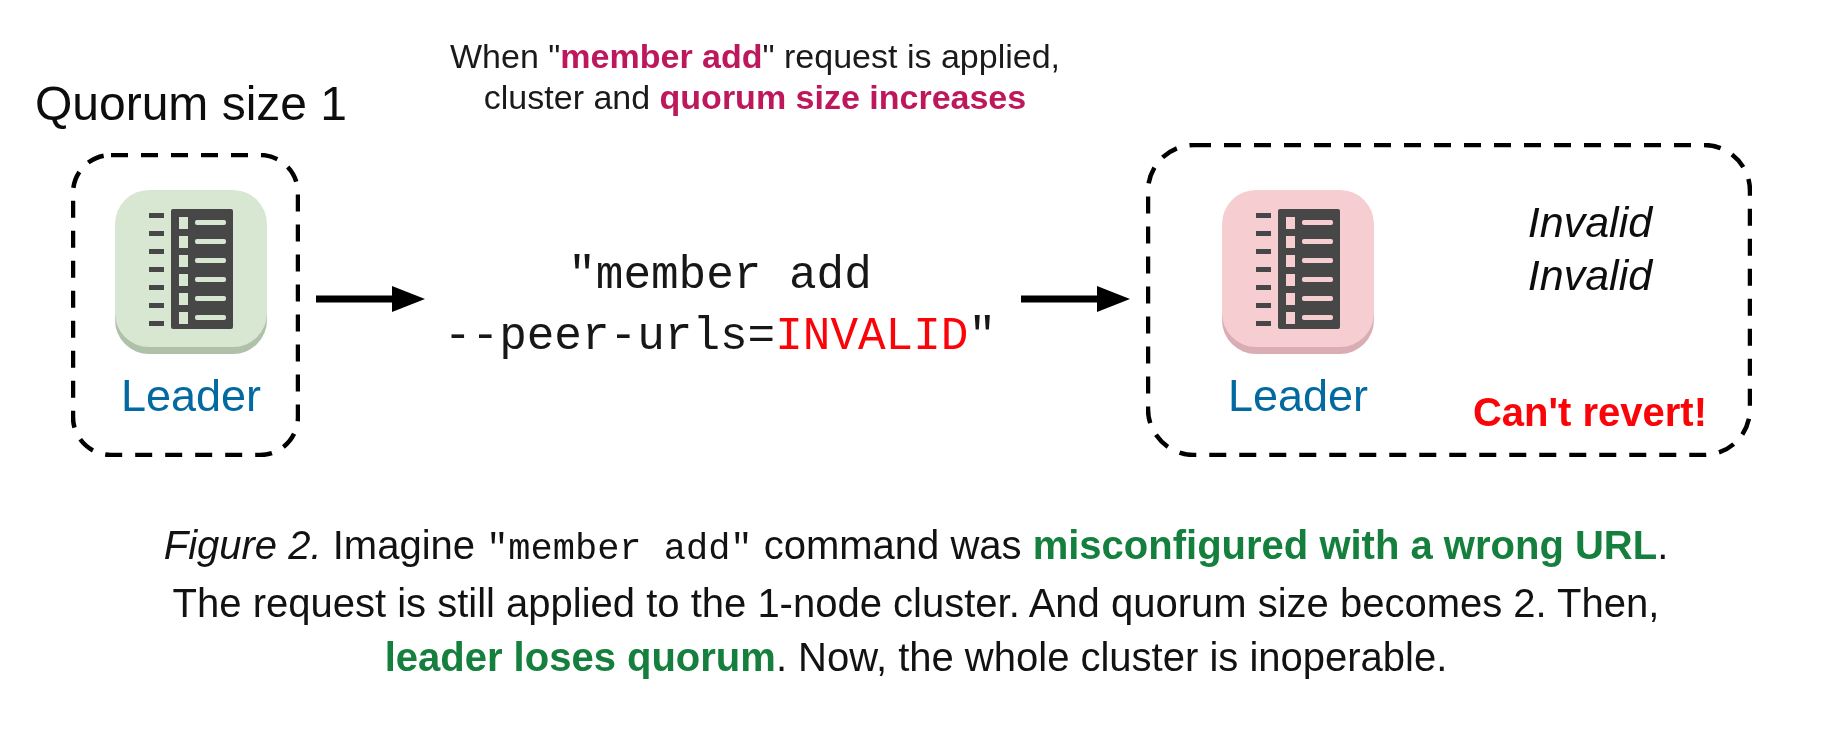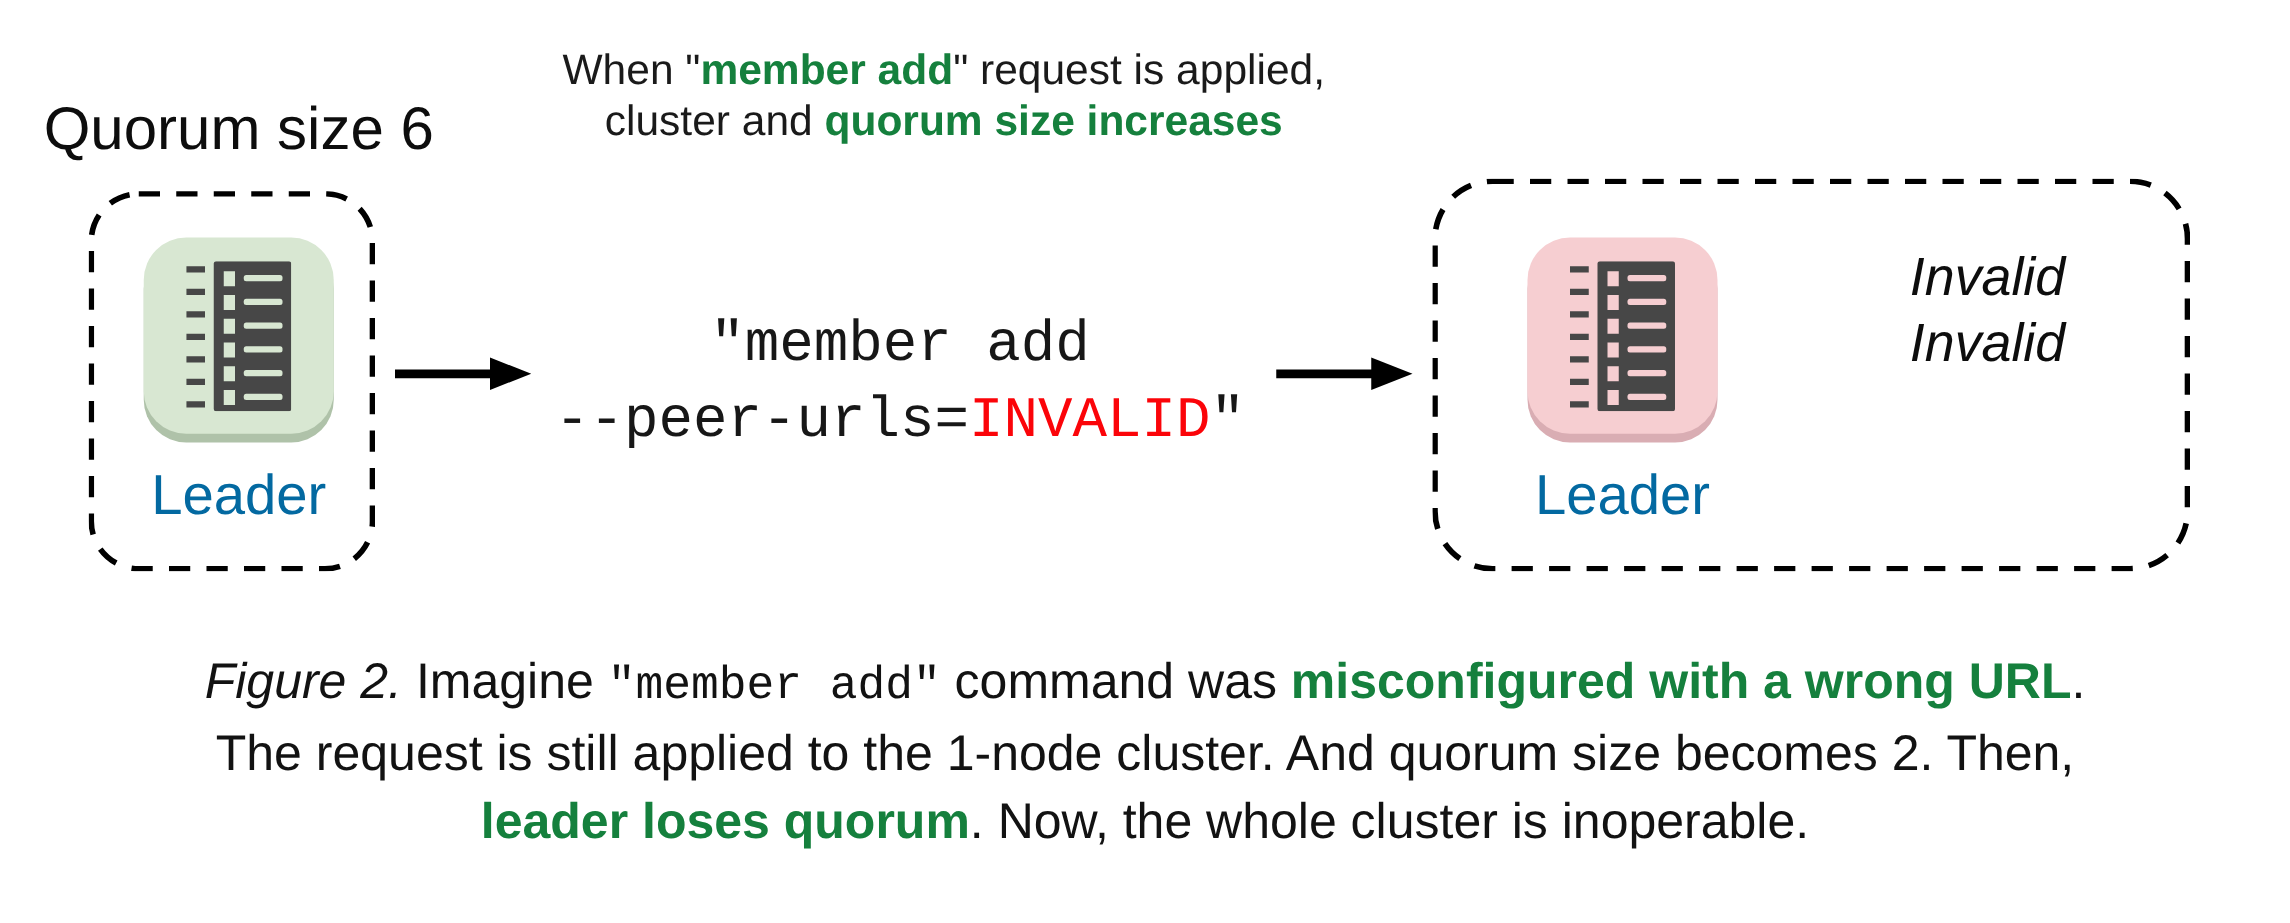--- a/index.html
+++ b/index.html
@@ -4,21 +4,21 @@
 <style>
   html,body{margin:0;padding:0;background:#fff;}
   .canvas{
     position:relative;width:1832px;height:738px;background:#ffffff;
     font-family:"Liberation Sans",sans-serif;color:#111;overflow:hidden;
   }
   .abs{position:absolute;}
   
   .top-note{left:390px;top:36px;width:730px;text-align:center;
     font-size:34px;line-height:41px;color:#1a1a1a;}
-  .em{color:#15803d;font-weight:bold;}
+  .em{color:#be185d;font-weight:bold;}
   
   .q-title{font-size:48px;line-height:52px;text-align:center;color:#0d0d0d;}
   .q1{left:25px;top:78px;width:332px;}
   .q2{left:1274px;top:78px;width:350px;}
   
   .dash-box{position:absolute;}
   
   .node{position:absolute;width:152px;height:157px;border-radius:34px;
     display:flex;align-items:center;justify-content:center;}
   .node-green{left:115px;top:190px;background:#d8e7d2;box-shadow:0 7px 0 #afc2a9;}
@@ -50,21 +50,21 @@
 </head>
 <body>
 
 <div class="canvas">
 
   <div class="abs top-note">
     <div><span>When "</span><span class="em">member add</span><span>" request is applied,</span></div>
     <div><span>cluster and </span><span class="em">quorum size increases</span></div>
   </div>
 
-  <div class="abs q-title q1">Quorum size 6</div>
+  <div class="abs q-title q1">Quorum size 1</div>
 
   <svg class="dash-box" style="left:71px;top:153px;" width="229" height="304">
     <rect x="2" y="2" width="225" height="300" rx="38" fill="none" stroke="#000" stroke-width="4.5" stroke-dasharray="17 13"></rect>
   </svg>
 
   <div class="node node-green">
     <svg width="84" height="120" viewBox="0 0 84 120">
       <rect class="glyph-dark" x="22" y="0" width="62" height="120" rx="2"></rect>
       <rect class="glyph-dark" x="0" y="4" width="15" height="5"></rect>
       <rect class="glyph-dark" x="0" y="22" width="15" height="5"></rect>
@@ -136,20 +136,21 @@
           <rect class="row" x="46" y="106" width="31" height="5" rx="2"></rect>
       </g>
     </svg>
   </div>
   <div class="abs node-label lbl2">Leader</div>
 
   <div class="abs status">
     <div>Invalid</div>
     <div>Invalid</div>
   </div>
+  <div class="abs warning">Can't revert!</div>
 
   <div class="abs caption">
     <div><span class="fig">Figure 2.</span><span> Imagine </span><span class="code">"member add"</span><span> command was </span><span class="em">misconfigured with a wrong URL</span><span>.</span></div>
     <div><span>The request is still applied to the 1-node cluster. And quorum size becomes 2. Then,</span></div>
     <div><span class="em">leader loses quorum</span><span>. Now, the whole cluster is inoperable.</span></div>
   </div>
 
 </div>
 
 </body></html>

